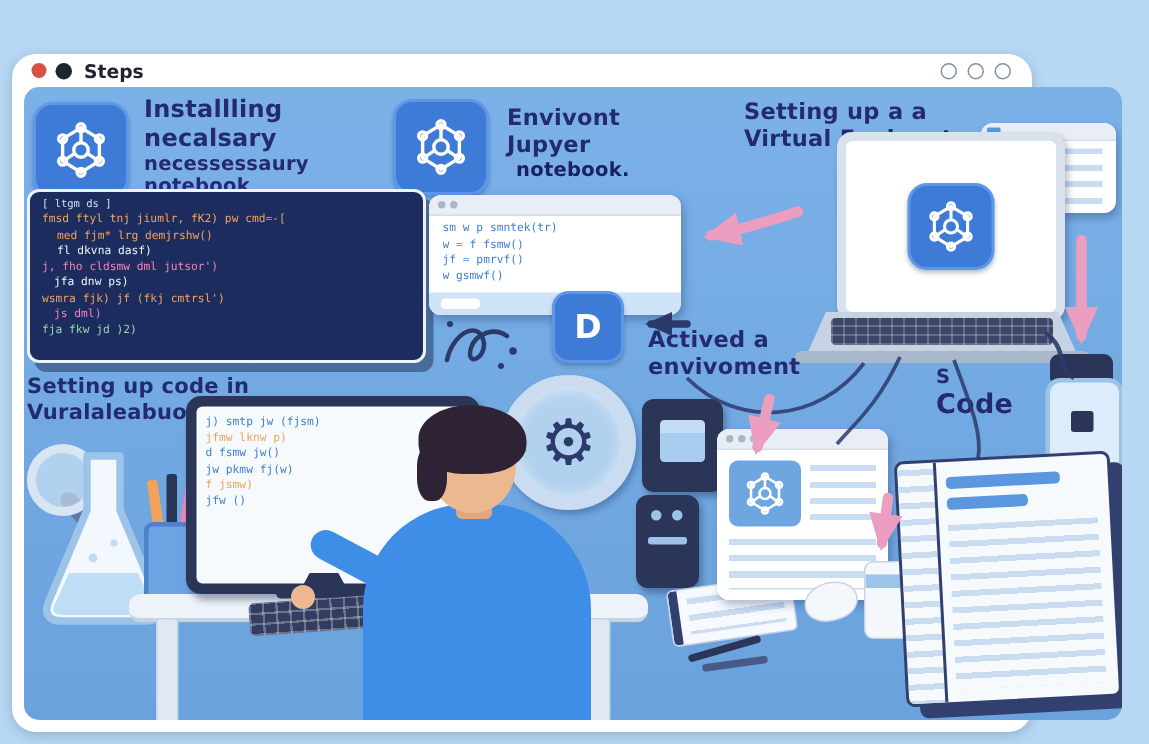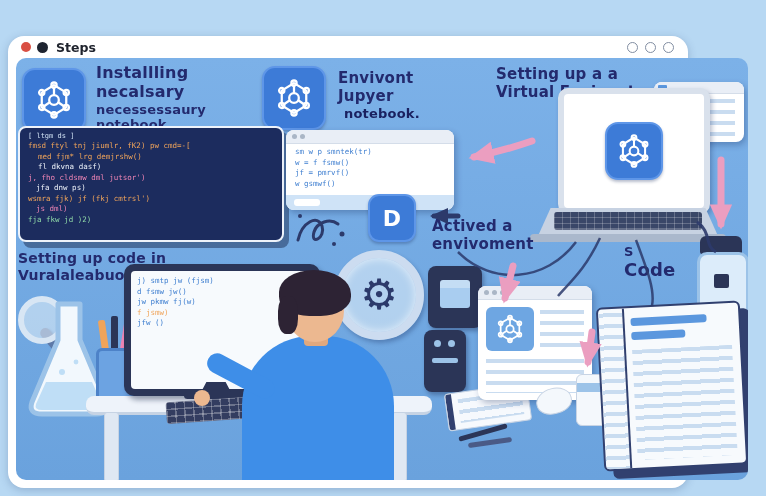--- a/index.html
+++ b/index.html
@@ -258,20 +258,21 @@
         <div class="abs cupholder" style="left:2px;top:32px;width:42px;height:56px"></div>
       </div>
 
       <div class="abs desk" style="left:70px;top:338px;width:346px;height:16px"></div>
       <div class="abs leg" style="left:88px;top:354px;width:13px;height:68px"></div>
       <div class="abs leg" style="left:376px;top:354px;width:13px;height:68px"></div>
 
       <div class="abs monitor" style="left:108px;top:206px;width:182px;height:118px">
         <div class="monitor-screen">
             <div class="cl blue">j) smtp jw (fjsm)</div>
+            <div class="cl orange">jfmw lknw p)</div>
             <div class="cl blue">d fsmw jw()</div>
             <div class="cl blue">jw pkmw fj(w)</div>
             <div class="cl orange">f jsmw)</div>
             <div class="cl blue">jfw ()</div>
           </div>
       </div>
       <div class="abs mstand" style="left:184px;top:324px;width:32px;height:12px"></div>
       <div class="abs mbase" style="left:168px;top:334px;width:64px;height:7px"></div>
       <div class="abs keyboard" style="left:150px;top:340px;width:124px;height:22px;transform:rotate(-4deg)"></div>
 

